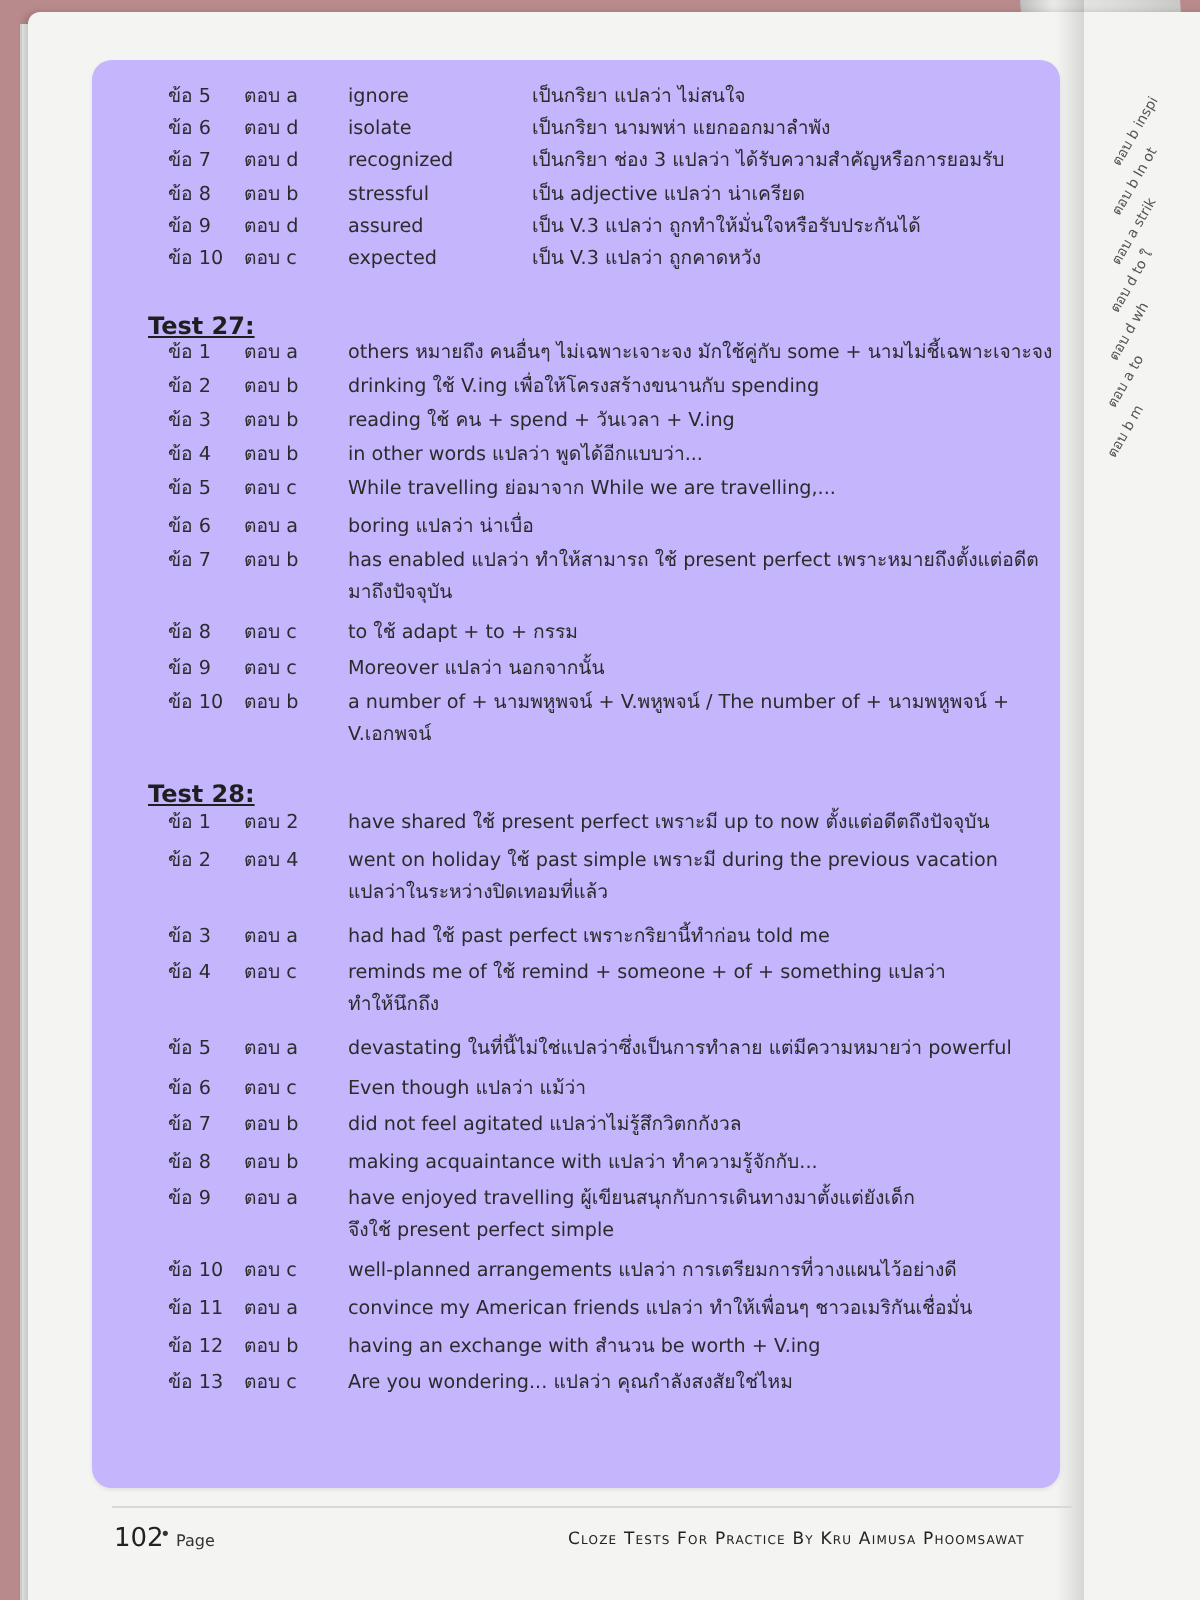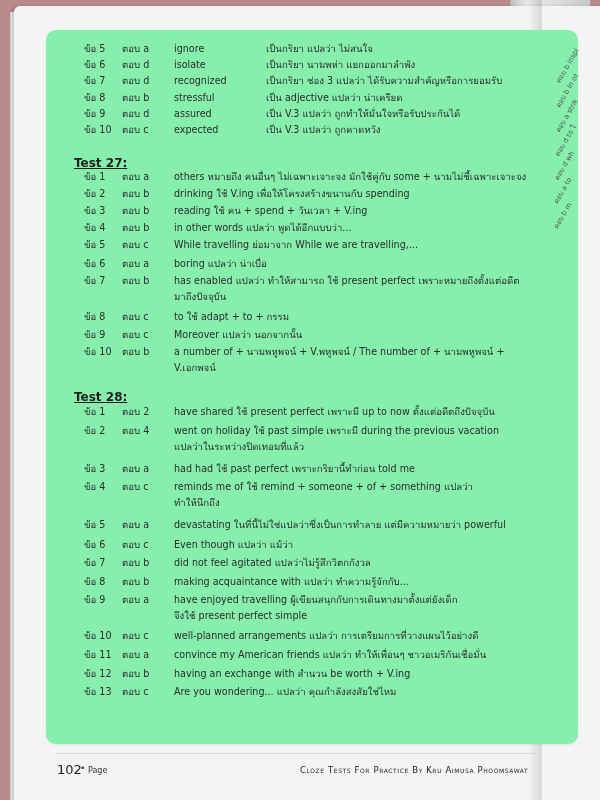--- a/index.html
+++ b/index.html
@@ -11,22 +11,22 @@
   .page {
     position:absolute; left:14px; top:6px; width:600px; height:800px;
     background:#f4f4f2; border-top-left-radius:6px;
     box-shadow:-2px 0 3px rgba(0,0,0,0.15);
   }
   .page-edge {
     position:absolute; left:10px; top:12px; width:6px; height:790px;
     background:#e9e9e7; border-left:1px solid #d0d0d0;
   }
   .panel {
-    position:absolute; left:46px; top:30px; width:532px; height:714px;
-    background:#86efac; border-radius:10px;
+    position:absolute; left:46px; top:30px; width:484px; height:714px;
+    background:#c4b5fd; border-radius:10px;
     box-shadow:0 1px 2px rgba(0,0,0,0.08);
   }
   .row {
     position:absolute; left:0; font-size:9.6px; color:#2b2b2b; white-space:nowrap;
     line-height:14px;
   }
   .row .no { position:absolute; left:38px; width:60px; }
   .row .ans { position:absolute; left:76px; width:50px; }
   .row .body { position:absolute; left:128px; }
   .row.cont .body { left:128px; }
@@ -38,21 +38,21 @@
   }
   .footer-line {
     position:absolute; left:56px; top:753px; width:480px; height:1px; background:#d8d8d8;
   }
   .page-num {
     position:absolute; left:57px; top:762px; font-size:13px; font-weight:normal; color:#222;
   }
   .page-word { position:absolute; left:88px; top:766px; font-size:8px; color:#333; }
   .page-dot { position:absolute; left:80px; top:763px; font-size:9px; color:#333; }
   .footer-title {
-    position:absolute; left:300px; top:765px; font-size:8.5px; letter-spacing:0.6px;
+    position:absolute; left:284px; top:765px; font-size:8.5px; letter-spacing:0.6px;
     font-variant:small-caps; color:#222; white-space:nowrap;
   }
   .curl {
     position:absolute; left:538px; top:-10px; width:80px; height:820px;
     background:linear-gradient(90deg,#bdbdbd 0%, #e8e8e6 20%, #dcdcda 60%, #c8c8c6 100%);
     transform:skewX(4deg);
   }
   .curl-shadow {
     position:absolute; left:528px; top:0; width:14px; height:800px;
     background:linear-gradient(90deg, rgba(0,0,0,0) 0%, rgba(0,0,0,0.12) 100%);

